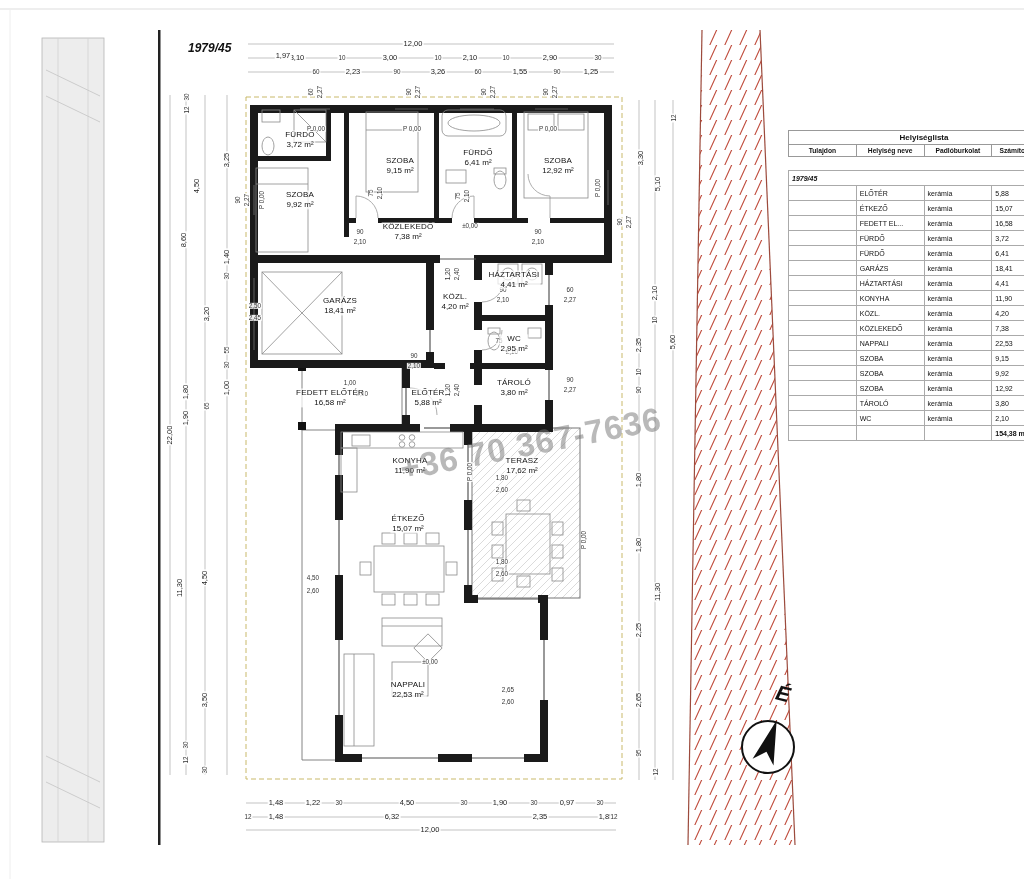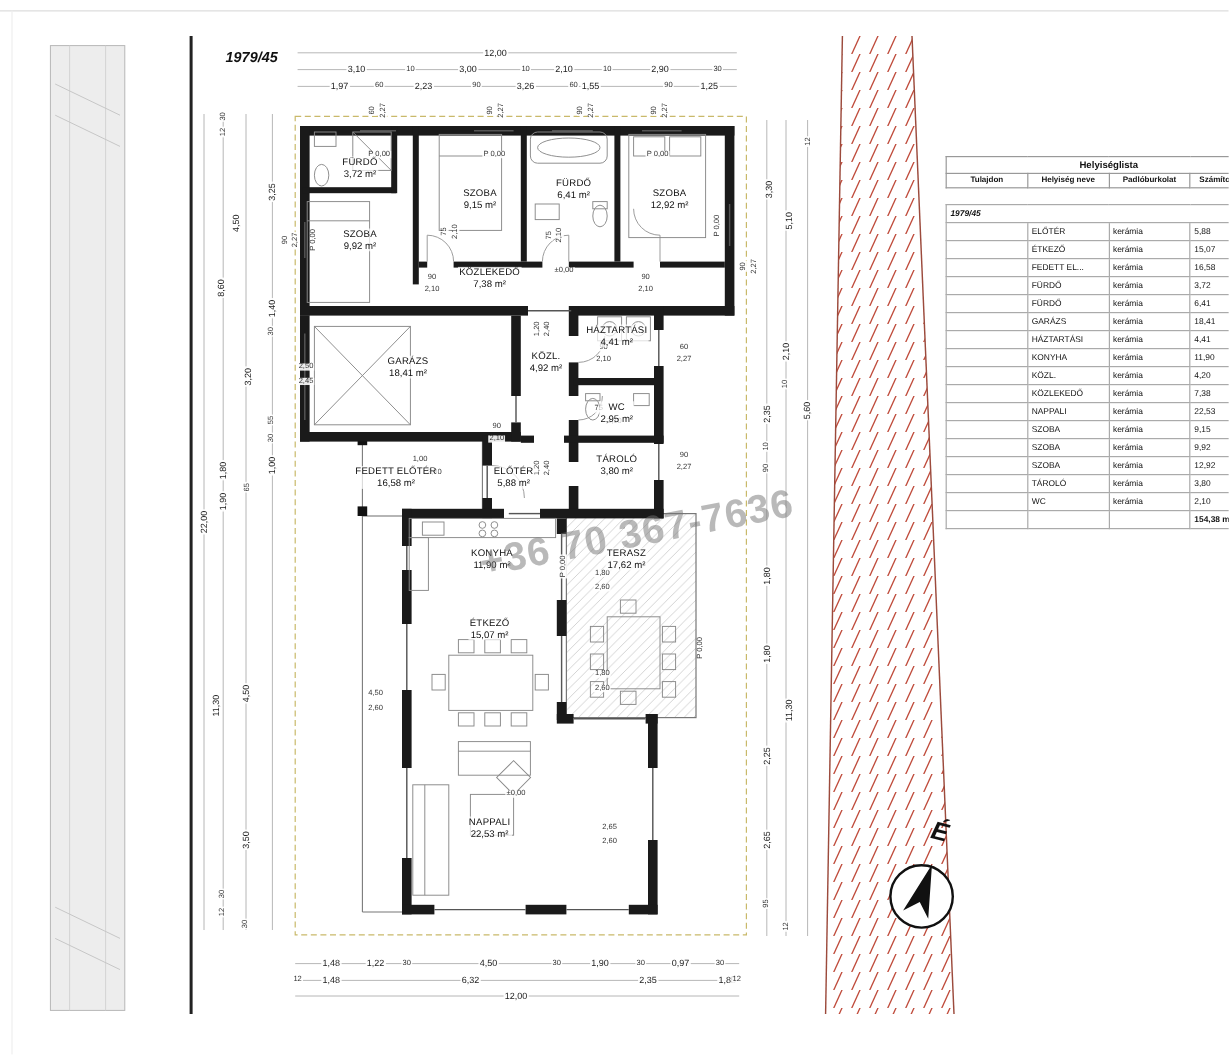--- a/index.html
+++ b/index.html
@@ -271,27 +271,27 @@
   <div id="annotations">
       <span class="ann" style="left: 413px; top: 44px;">12,00</span>
       <span class="ann" style="left: 297px; top: 58px;">3,10</span>
       <span class="ann sm" style="left: 342px; top: 58px;">10</span>
       <span class="ann" style="left: 390px; top: 58px;">3,00</span>
       <span class="ann sm" style="left: 438px; top: 58px;">10</span>
       <span class="ann" style="left: 470px; top: 58px;">2,10</span>
       <span class="ann sm" style="left: 506px; top: 58px;">10</span>
       <span class="ann" style="left: 550px; top: 58px;">2,90</span>
       <span class="ann sm" style="left: 598px; top: 58px;">30</span>
-      <span class="ann" style="left: 283px; top: 72px;">1,97</span>
+      <span class="ann" style="left: 283px; top: 56px;">1,97</span>
       <span class="ann sm" style="left: 316px; top: 72px;">60</span>
       <span class="ann" style="left: 353px; top: 72px;">2,23</span>
       <span class="ann sm" style="left: 397px; top: 72px;">90</span>
       <span class="ann" style="left: 438px; top: 72px;">3,26</span>
       <span class="ann sm" style="left: 478px; top: 72px;">60</span>
-      <span class="ann" style="left: 492px; top: 72px;">1,55</span>
+      <span class="ann" style="left: 520px; top: 72px;">1,55</span>
       <span class="ann sm" style="left: 557px; top: 72px;">90</span>
       <span class="ann" style="left: 591px; top: 72px;">1,25</span>
       <span class="ann rot sm" style="left: 311px; top: 92px;">60</span>
       <span class="ann rot sm" style="left: 320px; top: 92px;">2,27</span>
       <span class="ann rot sm" style="left: 409px; top: 92px;">90</span>
       <span class="ann rot sm" style="left: 418px; top: 92px;">2,27</span>
       <span class="ann rot sm" style="left: 484px; top: 92px;">90</span>
       <span class="ann rot sm" style="left: 493px; top: 92px;">2,27</span>
       <span class="ann rot sm" style="left: 546px; top: 92px;">90</span>
       <span class="ann rot sm" style="left: 555px; top: 92px;">2,27</span>
@@ -424,21 +424,21 @@
       <div class="room-label" style="left: 340px; top: 306px;">
         <div class="rname">GARÁZS</div>
         <div class="rarea">18,41 m²</div>
       </div>
       <div class="room-label" style="left: 514px; top: 280px;">
         <div class="rname">HÁZTARTÁSI</div>
         <div class="rarea">4,41 m²</div>
       </div>
       <div class="room-label" style="left: 455px; top: 302px;">
         <div class="rname">KÖZL.</div>
-        <div class="rarea">4,92 m²</div>
+        <div class="rarea">4,20 m²</div>
       </div>
       <div class="room-label" style="left: 514px; top: 344px;">
         <div class="rname">WC</div>
         <div class="rarea">2,95 m²</div>
       </div>
       <div class="room-label" style="left: 514px; top: 388px;">
         <div class="rname">TÁROLÓ</div>
         <div class="rarea">3,80 m²</div>
       </div>
       <div class="room-label" style="left: 428px; top: 398px;">

